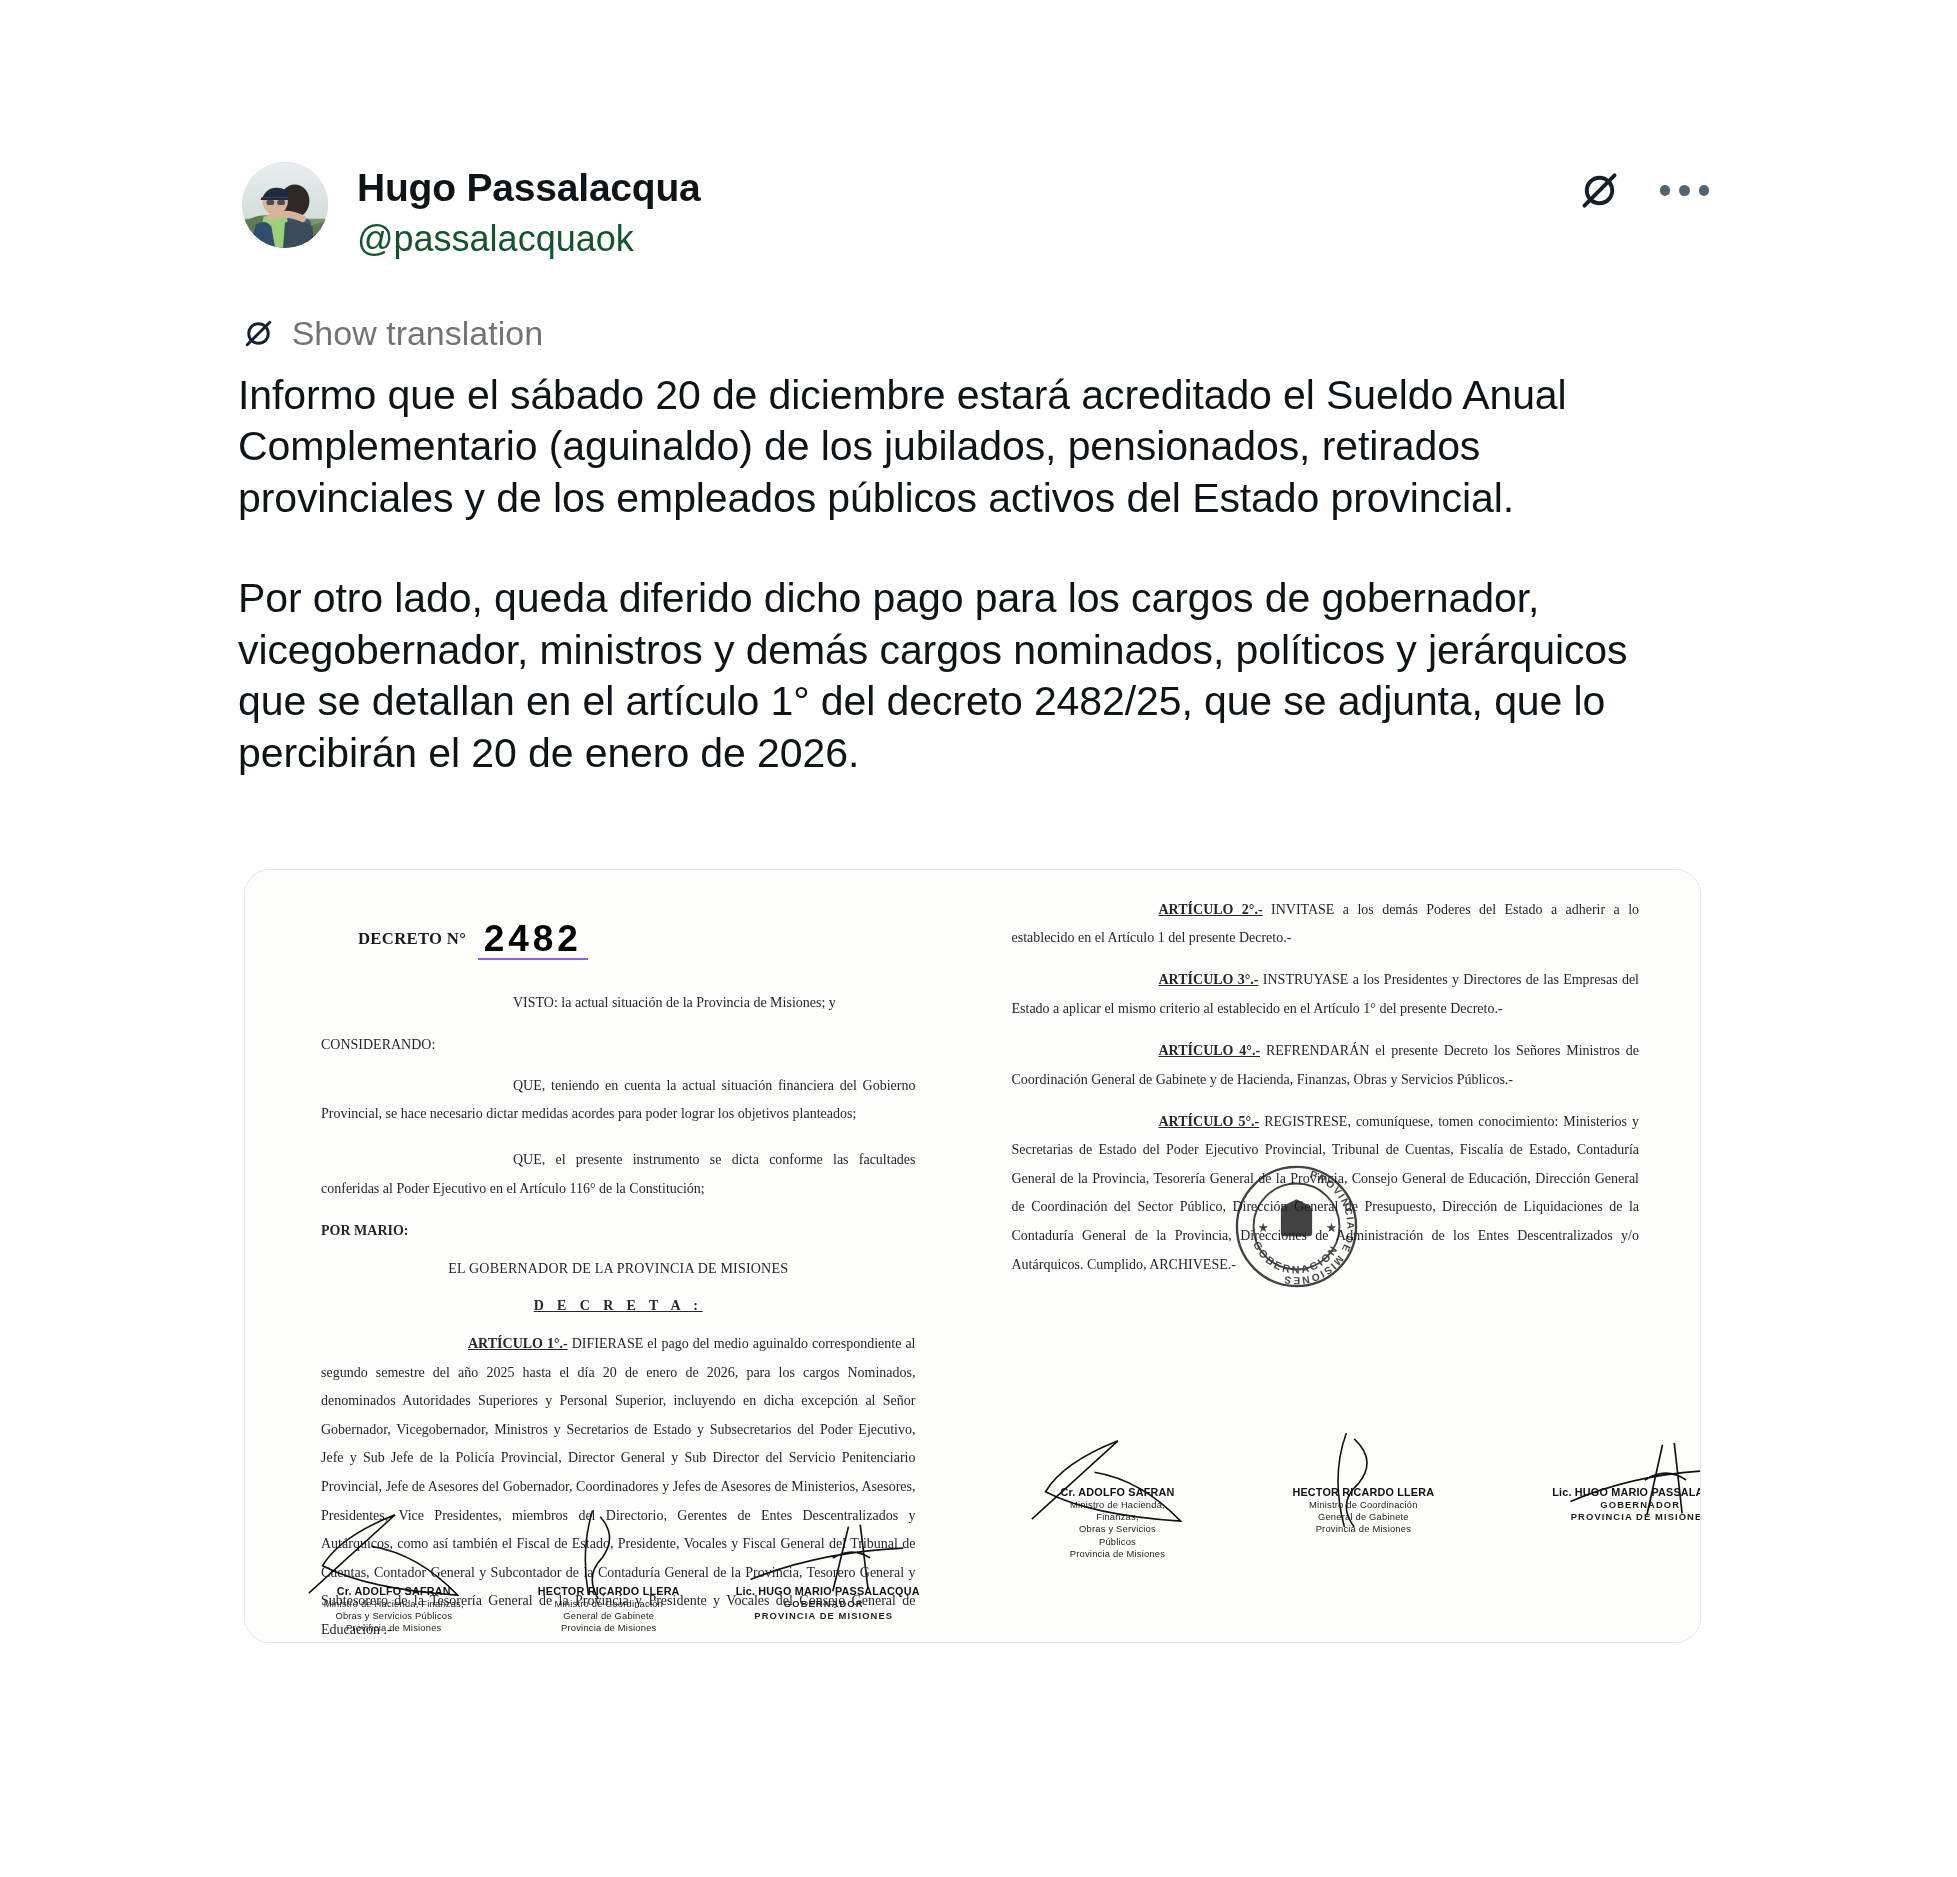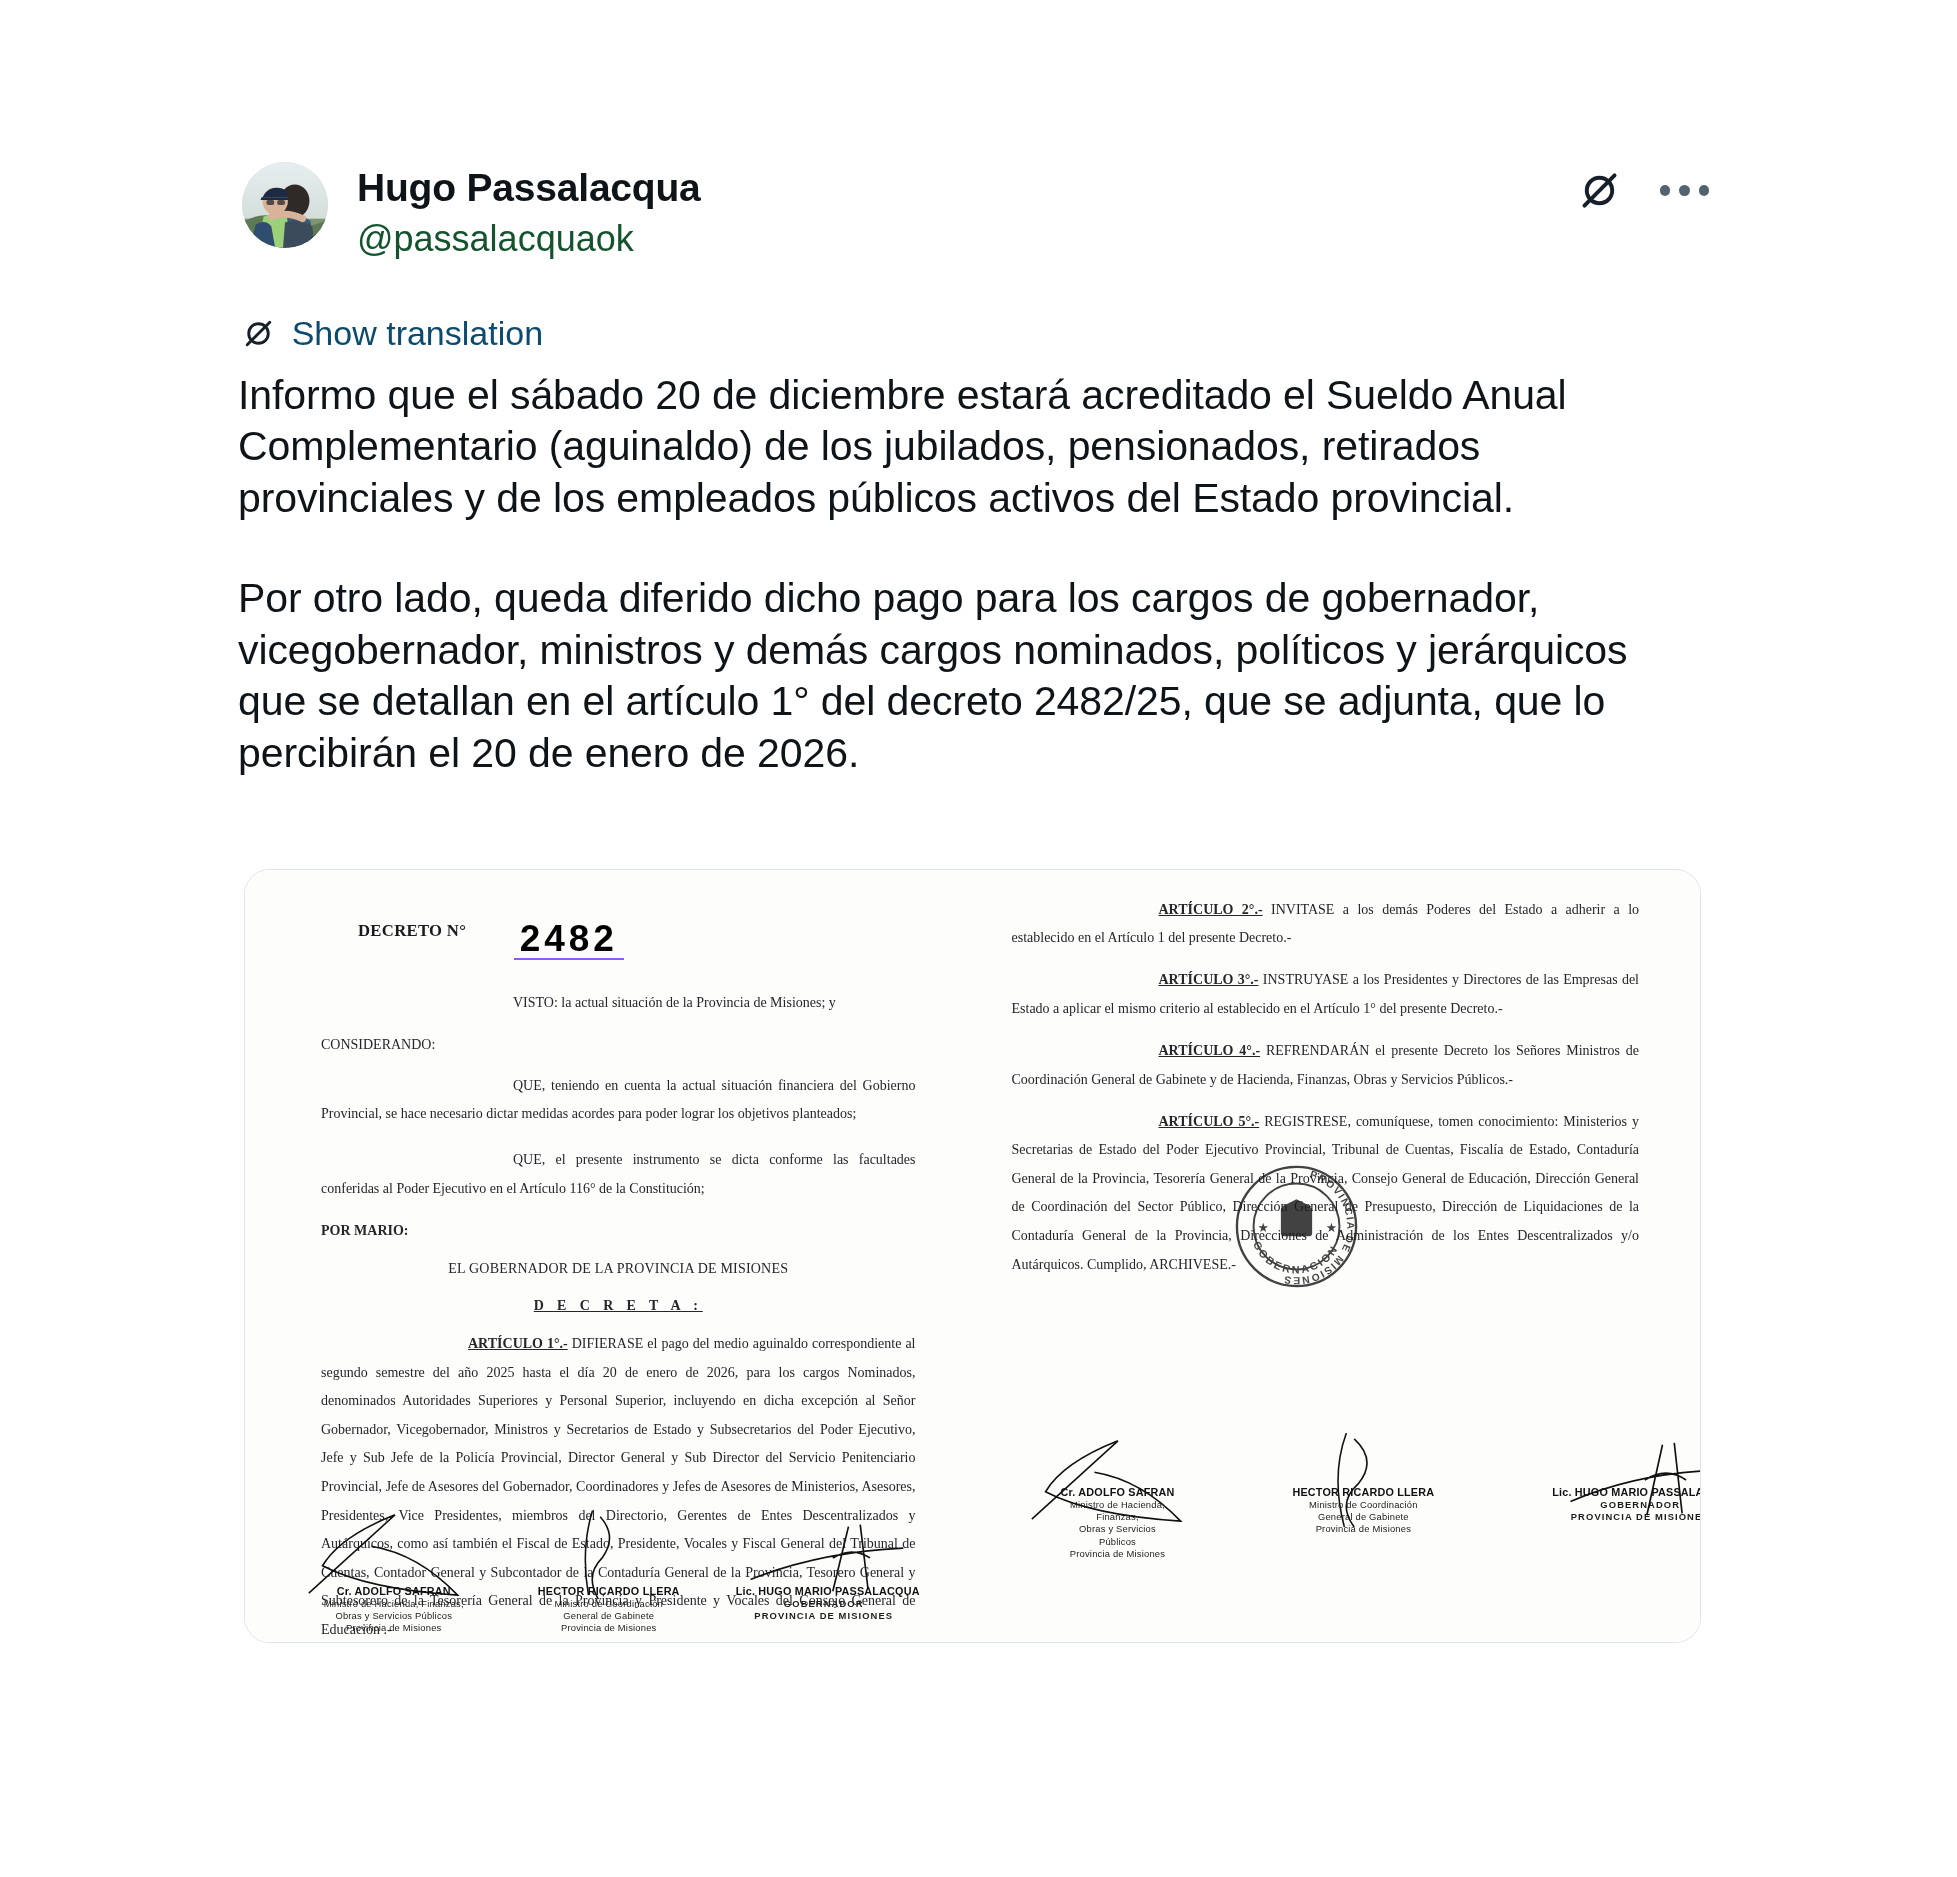--- a/index.html
+++ b/index.html
@@ -98,21 +98,21 @@
     position: absolute;
     left: 242px;
     top: 316px;
     display: flex;
     align-items: center;
     gap: 16.7px;
     cursor: pointer;
   }
   .translate-label {
     font-size: 34px;
-    color: #0c4a6e;
+    color: #737373;
     line-height: 1;
     font-weight: 400;
   }
 
   
   .tweet-body {
     position: absolute;
     left: 238px;
     top: 370px;
     width: 1460px;
@@ -158,24 +158,23 @@
     text-align: justify;
   }
   .doc-text p { margin: 0 0 8.8px 0; }
   .doc-text b { font-weight: 400; }
   .doc-text .u { text-decoration: underline; font-weight: 700; }
   .indent { text-indent: 192px; }
   .indent-sm { text-indent: 147px; }
 
   .decreto-line {
     display: flex;
-    align-items: flex-start;
+    align-items: center;
     margin: 25.5px 0 0 0;
     padding-left: 37px;
-    gap: 36px;
   }
   .decreto-label {
     font-family: "Liberation Serif", serif;
     font-weight: 700;
     font-size: 16.7px;
     letter-spacing: 0.3px;
     color: #1b1b1f;
     padding-bottom: 3.9px;
   }
   .decreto-number {

